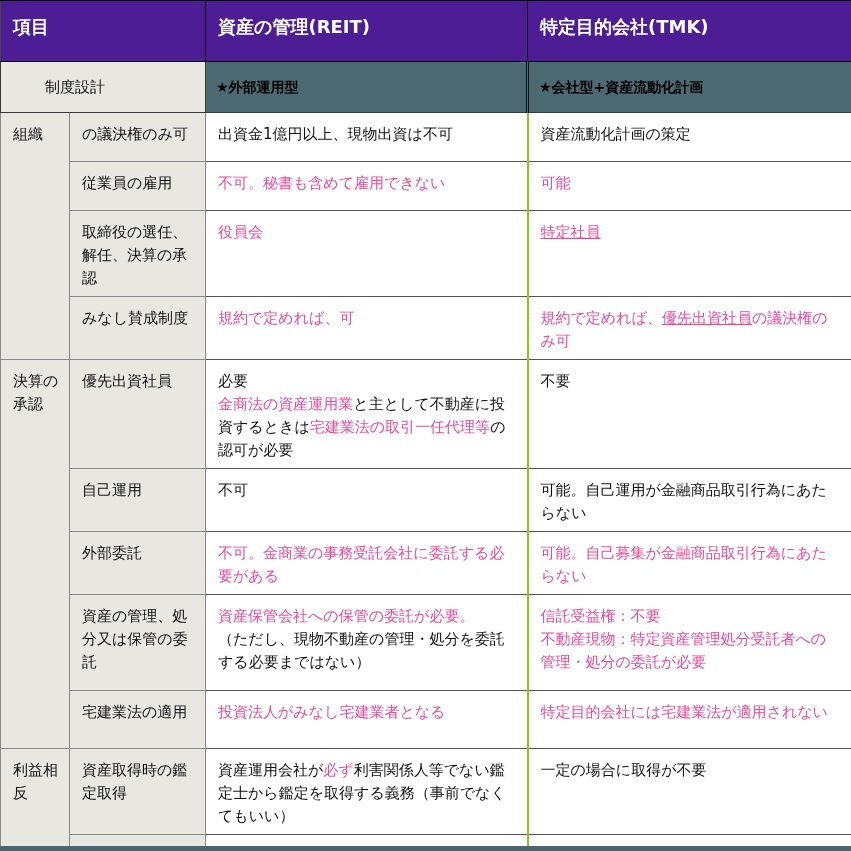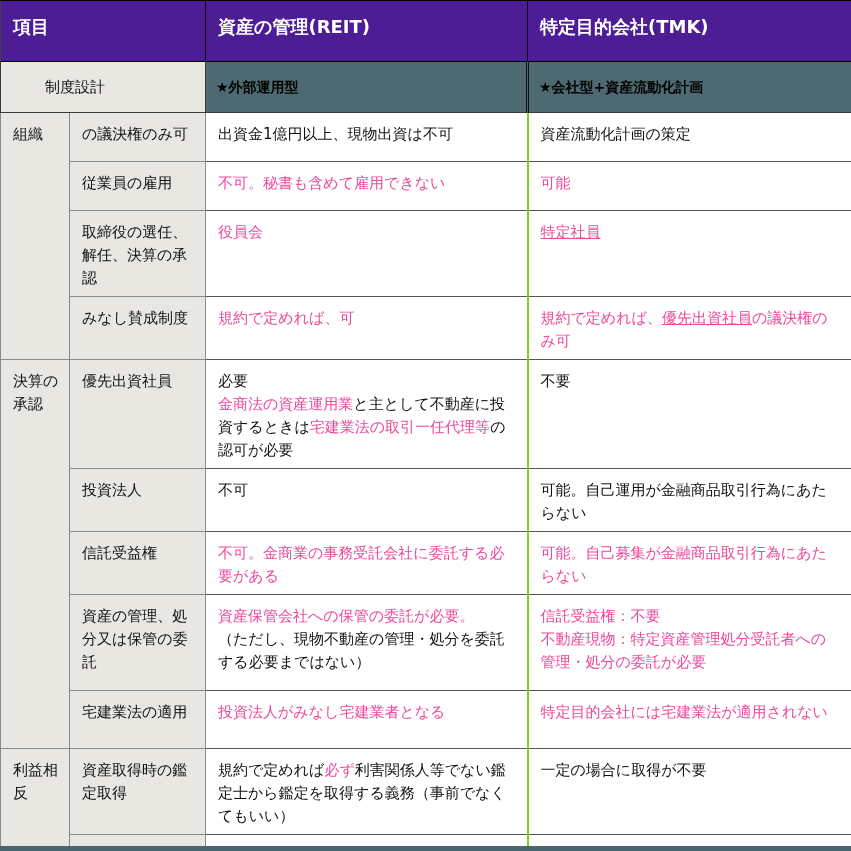--- a/index.html
+++ b/index.html
@@ -84,44 +84,44 @@
     <td class="val tmk red"><span>規約で定めれば、</span><span class="u">優先出資社員</span><span>の議決権のみ可</span></td>
   </tr>
 
   <tr style="height:107px">
     <td class="cat" rowspan="5">決算の承認</td>
     <td class="item">優先出資社員</td>
     <td class="val"><span class="line">必要</span><span class="red">金商法の資産運用業</span><span>と主として不動産に投資するときは</span><span class="red">宅建業法の取引一任代理等</span><span>の認可が必要</span></td>
     <td class="val tmk"><span>不要</span></td>
   </tr>
   <tr style="height:47px">
-    <td class="item">投資法人</td>
+    <td class="item">自己運用</td>
     <td class="val"><span>不可</span></td>
     <td class="val tmk"><span>可能。自己運用が金融商品取引行為にあたらない</span></td>
   </tr>
   <tr style="height:48px">
-    <td class="item">信託受益権</td>
+    <td class="item">外部委託</td>
     <td class="val red"><span>不可。金商業の事務受託会社に委託する必要がある</span></td>
     <td class="val tmk red"><span>可能。自己募集が金融商品取引行為にあたらない</span></td>
   </tr>
   <tr style="height:96px">
     <td class="item">資産の管理、処分又は保管の委託</td>
     <td class="val"><span class="line red">資産保管会社への保管の委託が必要。</span><span>（ただし、現物不動産の管理・処分を委託する必要まではない）</span></td>
     <td class="val tmk red"><span class="line">信託受益権：不要</span><span>不動産現物：特定資産管理処分受託者への管理・処分の委託が必要</span></td>
   </tr>
   <tr style="height:58px">
     <td class="item">宅建業法の適用</td>
     <td class="val red"><span>投資法人がみなし宅建業者となる</span></td>
     <td class="val tmk red"><span>特定目的会社には宅建業法が適用されない</span></td>
   </tr>
 
   <tr style="height:86px">
     <td class="cat" rowspan="2">利益相反</td>
     <td class="item">資産取得時の鑑定取得</td>
-    <td class="val"><span>規約で定めれば</span><span class="red">必ず</span><span>利害関係人等でない鑑定士から鑑定を取得する義務（事前でなくてもいい）</span></td>
+    <td class="val"><span>資産運用会社が</span><span class="red">必ず</span><span>利害関係人等でない鑑定士から鑑定を取得する義務（事前でなくてもいい）</span></td>
     <td class="val tmk"><span>一定の場合に取得が不要</span></td>
   </tr>
   <tr style="height:80px">
     <td class="item">取締役等と監査役等と運用会社等役員の兼任</td>
     <td class="val">
             <span class="line red">執行役員：資産運用会社の役員の兼任が可能</span>
           </td>
     <td class="val tmk"><span>取締役・監査役：特定資産管理処分受託者の役員は兼任不可</span></td>
   </tr>
 </tbody>

